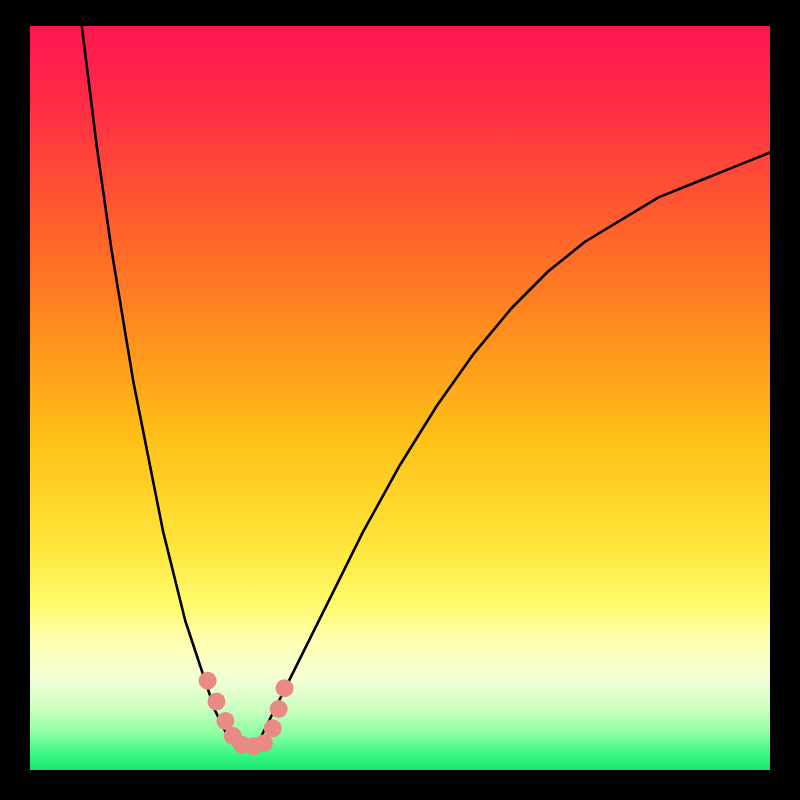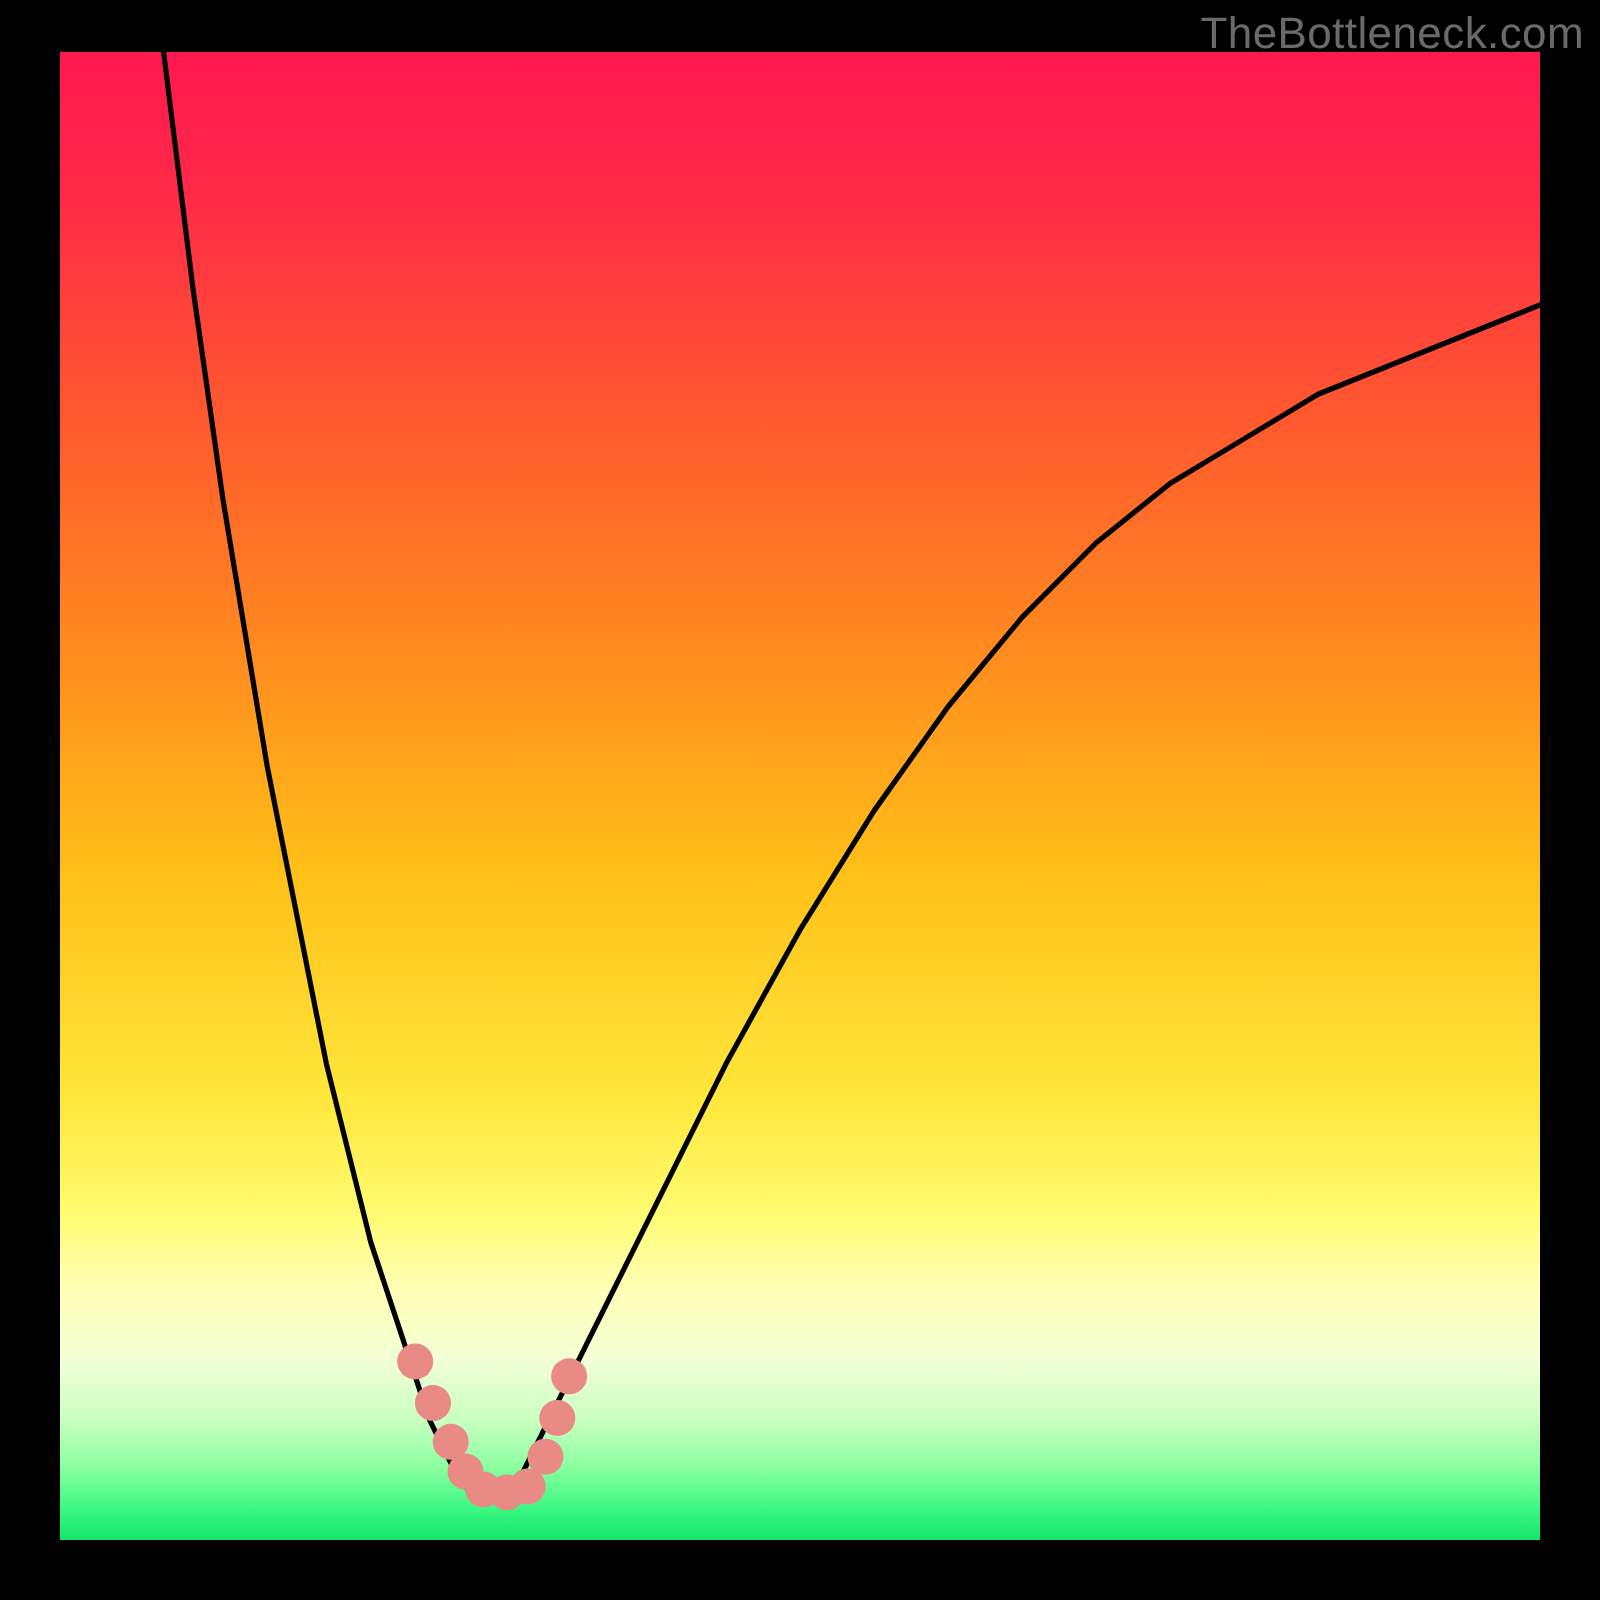--- a/index.html
+++ b/index.html
@@ -32,21 +32,20 @@
     color: #6a6a6a;
     font-size: 22px;
     font-weight: 500;
     letter-spacing: 0.2px;
   }
 </style>
 </head>
 <body>
 
 <div class="frame">
-  <div class="watermark">TheBottleneck.com</div>
   <svg class="plot" viewBox="0 0 740 744" preserveAspectRatio="none">
     <defs>
       <linearGradient id="bg-grad" x1="0" y1="0" x2="0" y2="1">
           <stop offset="0.0%" stop-color="#ff1750"></stop>
           <stop offset="10.0%" stop-color="#ff2b46"></stop>
           <stop offset="25.0%" stop-color="#ff5a2e"></stop>
           <stop offset="40.0%" stop-color="#ff8a1f"></stop>
           <stop offset="55.0%" stop-color="#ffbf17"></stop>
           <stop offset="70.0%" stop-color="#ffe63a"></stop>
           <stop offset="78.0%" stop-color="#fffb70"></stop>

